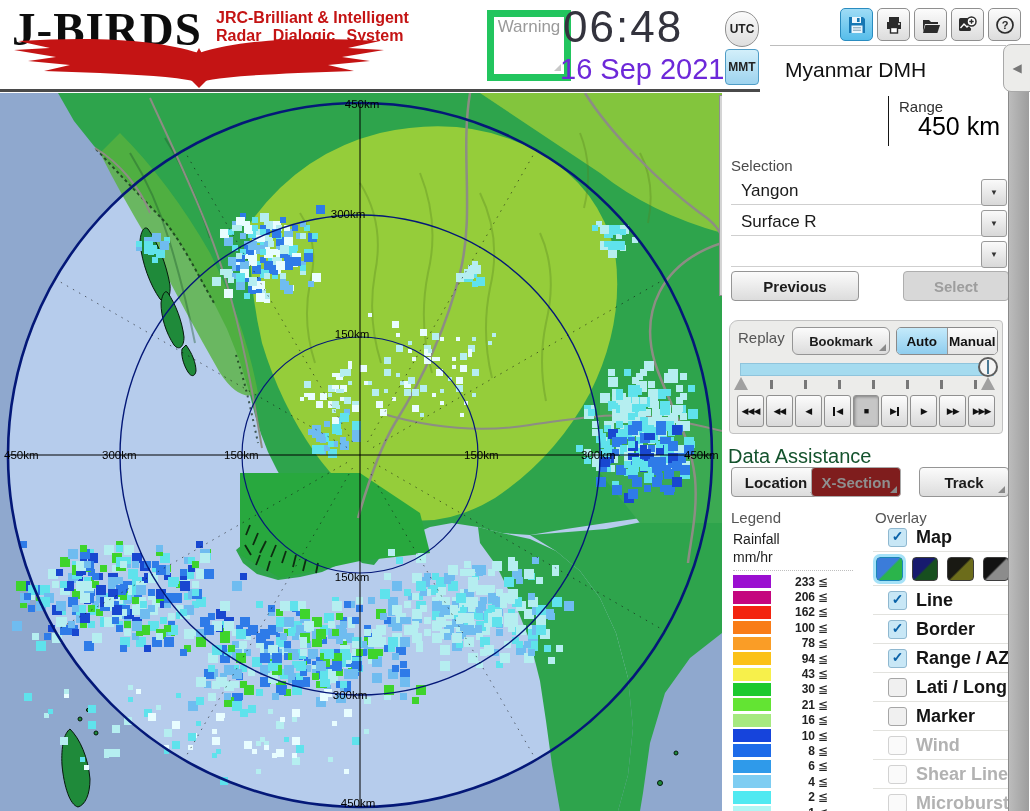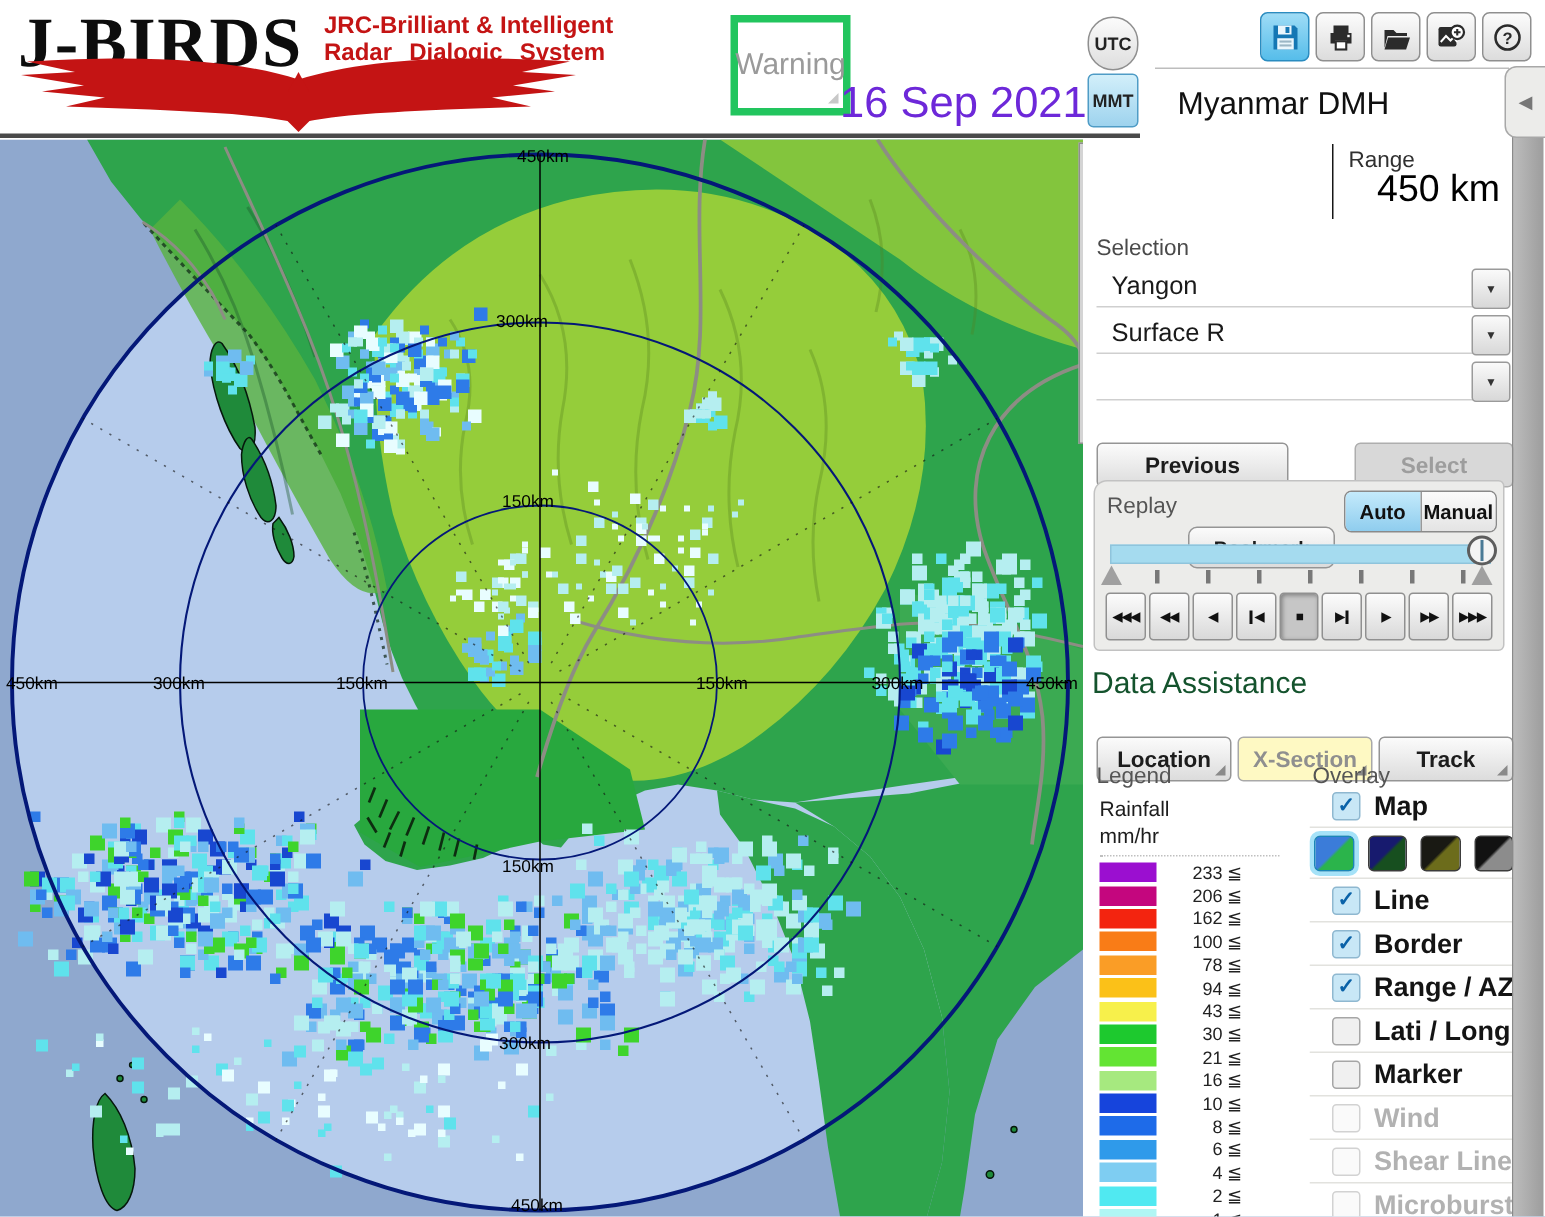--- a/index.html
+++ b/index.html
@@ -8,21 +8,21 @@
 
   
   #header{position:absolute;left:0;top:0;width:1030px;height:93px;background:#fff;}
   #header-rule{position:absolute;left:0;top:89px;width:760px;height:3px;background:#4a4a4a;}
   #logo-title{position:absolute;left:12px;top:2px;font-family:"Liberation Serif",serif;
       font-weight:700;font-size:47px;color:#0d0d0d;letter-spacing:1px;}
   #logo-sub{position:absolute;left:216px;top:9px;color:#c41414;font-weight:700;font-size:16px;line-height:18px;}
   #logo-sub .l2{word-spacing:7px;}
   #eagle{position:absolute;left:8px;top:36px;}
   #warning-box{position:absolute;left:487px;top:10px;width:70px;height:57px;background:#fff;
-      border:5px solid #22c55e;color:#9a9a9a;font-size:20px;display:flex;align-items:center;justify-content:center;}
+      border:7px solid #22c55e;color:#9a9a9a;font-size:17px;display:flex;justify-content:center;}
   .corner-tri{position:absolute;right:3px;bottom:3px;width:0;height:0;
       border-left:7px solid transparent;border-bottom:7px solid #8a8a8a;}
   #warning-box .corner-tri{border-bottom-color:#c8c8c8;}
   #clock-time{position:absolute;left:563px;top:2px;font-size:44px;color:#33333d;letter-spacing:2px;}
   #clock-date{position:absolute;left:560px;top:53px;font-size:29px;color:#6d28d9;}
   .tz-btn{position:absolute;left:725px;width:32px;height:34px;border:1px solid #8f8f8f;border-radius:4px;
       font-size:12px;font-weight:700;color:#222;display:flex;align-items:center;justify-content:center;
       background:linear-gradient(#fbfbfb,#dedede);}
   #tz-utc{top:11px;border-radius:17px;}
   #tz-mmt{top:49px;background:linear-gradient(#d2effa,#9ed3ee);border-color:#4f9cc6;}
@@ -49,21 +49,21 @@
   #selection-label{position:absolute;left:9px;top:64px;font-size:15px;color:#4a4a4a;}
   .combo{position:absolute;left:9px;width:276px;height:27px;}
   .combo-field{position:absolute;left:0;top:0;width:252px;height:27px;background:#fff;
       border-bottom:1px solid #cfcfcf;font-size:17px;color:#1a1a1a;display:flex;align-items:center;padding-left:10px;box-sizing:border-box;}
   .combo-btn{position:absolute;right:0;top:1px;width:24px;height:25px;border:1px solid #9a9a9a;border-radius:3px;
       background:linear-gradient(#fafafa,#d8d8d8);display:flex;align-items:center;justify-content:center;
       font-size:8px;color:#333;}
   #combo-site{top:85px;} #combo-product{top:116px;} #combo-extra{top:147px;}
   .push-btn{border:1px solid #959595;border-radius:4px;background:linear-gradient(#fbfbfb,#dcdcdc);
       font-size:15px;font-weight:600;color:#1c1c1c;display:flex;align-items:center;justify-content:center;
-      font-family:"Liberation Sans",sans-serif;position:absolute;margin-top:24px;}
+      font-family:"Liberation Sans",sans-serif;position:absolute;}
   #previous-btn{left:9px;top:178px;width:126px;height:28px;}
   #select-btn{left:181px;top:178px;width:104px;height:28px;background:#d8d8d8;color:#9d9d9d;border-color:#aeaeae;}
 
   
   #replay-box{position:absolute;left:7px;top:227px;width:272px;height:112px;background:#ececea;
       border:1px solid #c2c2c2;border-radius:9px 4px 4px 4px;}
   #replay-label{position:absolute;left:8px;top:8px;font-size:15px;color:#555;}
   #bookmark-btn{left:62px;top:6px;width:96px;height:26px;font-size:13px;font-weight:700;border-radius:6px;}
   #automanual{position:absolute;left:166px;top:6px;width:124px;height:26px;border:1px solid #8a8a8a;border-radius:5px;
       display:flex;overflow:hidden;background:#fff;width:100px;}
@@ -82,29 +82,29 @@
   #tri-left{left:4px;} #tri-right{left:251px;}
   #playback-controls{position:absolute;left:7px;top:74px;width:258px;height:32px;display:flex;gap:2px;}
   .pb-btn{flex:1;border:1px solid #909090;border-radius:3px;background:linear-gradient(#fcfcfc,#d9d9d9);
       color:#111;display:flex;align-items:center;justify-content:center;padding:0;cursor:default;}
   .pb-btn.pressed{background:#c6c6c6;box-shadow:inset 1px 1px 3px rgba(0,0,0,.35);}
   .parrow{font-size:9px;letter-spacing:-1px;line-height:1;}
   .pbar{display:inline-block;width:2px;height:9px;background:#111;margin:0 1px;}
 
   #da-label{position:absolute;left:6px;top:352px;font-size:20px;color:#14532d;}
   #location-btn{left:9px;top:374px;width:88px;height:28px;}
-  #xsection-btn{left:103px;top:374px;width:88px;height:28px;background:#fef9c3;color:#8f8f8f;border-color:#a9a9a9;}
+  #xsection-btn{left:89px;top:374px;width:88px;height:28px;background:#7f1d1d;color:#8f8f8f;border-color:#a9a9a9;}
   #track-btn{left:197px;top:374px;width:88px;height:28px;}
   #legend-label{position:absolute;left:9px;top:416px;font-size:15px;color:#555;}
   #overlay-label{position:absolute;left:153px;top:416px;font-size:15px;color:#555;}
   #legend-unit{position:absolute;left:11px;top:437px;font-size:14px;color:#1d1d1d;line-height:18px;}
   #legend-rows{position:absolute;left:11px;top:477px;width:120px;border-top:1px dotted #bfbfbf;padding-top:3px;}
   .lg-row{display:flex;align-items:center;height:15.4px;}
   .lg-sw{width:38px;height:13px;display:inline-block;}
-  .lg-val{width:44px;text-align:right;font-size:12px;color:#222;}
+  .lg-val{width:44px;text-align:right;font-size:12px;color:#222;font-weight:bold;}
   .lg-op{font-size:12px;color:#222;margin-left:3px;}
 
   #overlay-list{position:absolute;left:151px;top:430px;width:136px;height:288px;overflow:hidden;}
   .ov-row{display:flex;align-items:center;height:29px;border-bottom:1px solid #e2e2de;padding-left:15px;box-sizing:border-box;}
   .ov-cb{width:17px;height:17px;border:1px solid #8fb8d0;background:#c8e7f6;color:#0a62a8;font-weight:700;
       font-size:14px;line-height:15px;text-align:center;border-radius:3px;flex:0 0 auto;}
   .ov-row.unchecked .ov-cb{background:#f0f0f0;border-color:#a6a6a6;}
   .ov-row.disabled .ov-cb{background:#fafafa;border-color:#d2d2d2;}
   .ov-label{font-size:18px;font-weight:700;color:#141414;margin-left:9px;white-space:nowrap;}
   .ov-row.disabled .ov-label{color:#b2b2b2;font-weight:600;}
@@ -140,20 +140,21 @@
     <path fill="#c41414" d="M191,17 C150,4 92,0 10,5 L42,12 L6,14 L48,21 L20,25 L62,29 L36,35 L92,37
       C132,39 162,40 191,46 C220,40 250,39 290,37 L346,35 L320,29 L362,25 L334,21 L376,14 L340,12 L372,5
       C290,0 232,4 191,17 Z"></path>
     <path fill="#c41414" d="M191,12 L184,25 L198,25 Z"></path>
     <path fill="#c41414" d="M183,44 L191,52 L199,44 Z"></path>
   </svg>
   <div id="warning-box">
     <span>Warning</span>
     <i class="corner-tri"></i>
   </div>
+  <div id="clock-time">06:48</div>
   <div id="clock-date">16 Sep 2021</div>
   <div class="tz-btn" id="tz-utc">UTC</div>
   <div class="tz-btn" id="tz-mmt">MMT</div>
 
   <div id="toolbar">
     <div class="tool-btn selected">
       <svg width="20" height="20" viewBox="0 0 20 20">
         <path fill="#1577b4" d="M2,2 h14 l2,2 v14 h-16 Z"></path>
         <rect x="5" y="2" width="9" height="6" fill="#eaf6fd"></rect>
         <rect x="10" y="3" width="2.6" height="4" fill="#1577b4"></rect>

